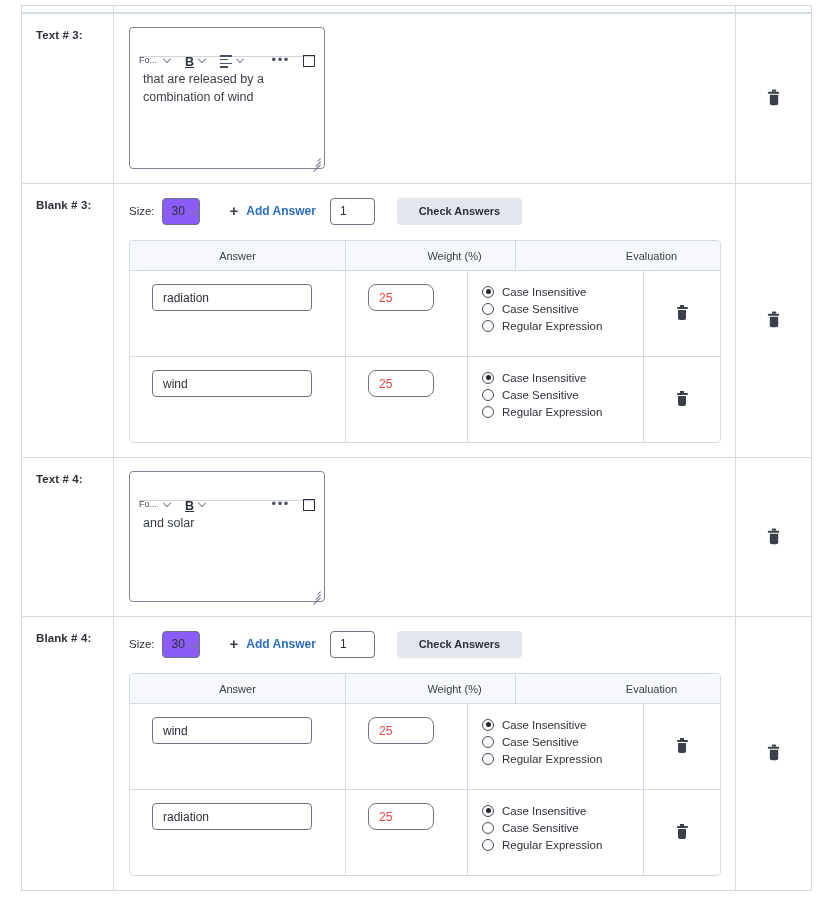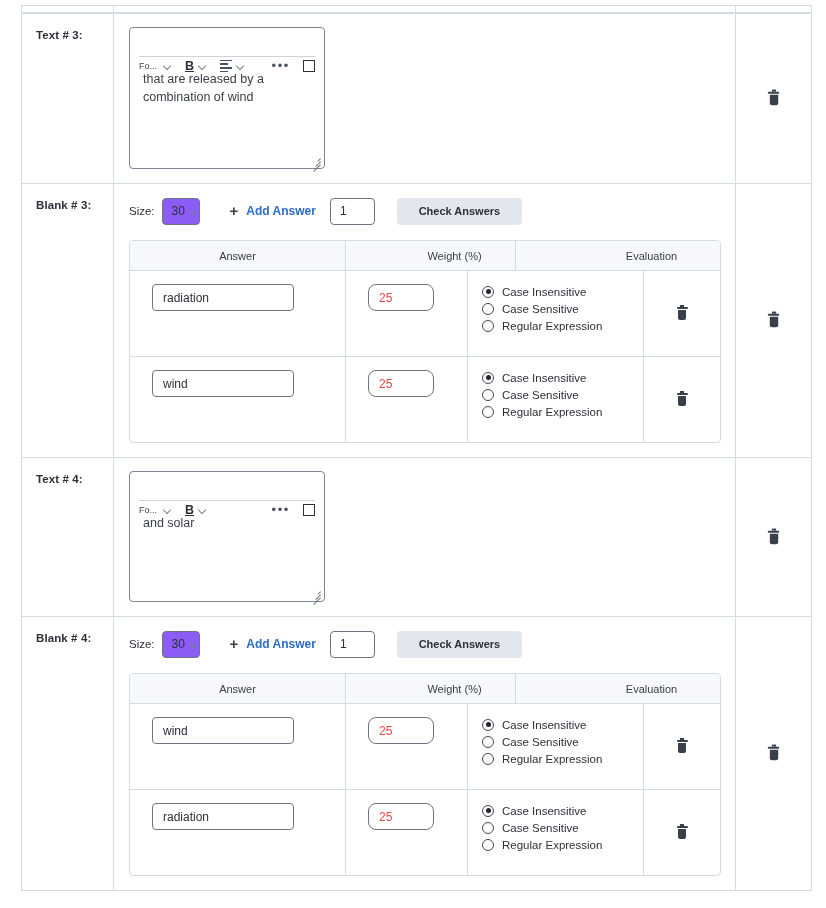--- a/index.html
+++ b/index.html
@@ -65,21 +65,21 @@
     height:28px;
     padding:0 9px;
     gap:0px;
     box-sizing:border-box;
   }
   .ed-rule{
     height:1px;background:#ccd3dc;
     margin:0 9px;
   }
   .tb-item{
-    display:flex;align-items:center;
+    display:flex;align-items:flex-start;
     color:#4a5160;
     cursor:default;
     height:22px;
     margin-top:48px;
   }
   .tb-font{font-size:9px;color:#3f4652;padding-right:2px;}
   .tb-bold{font-weight:bold;font-size:12.5px;text-decoration:underline;color:#2c3038;}
   .chev{
     display:inline-block;width:9px;height:9px;margin-left:4px;position:relative;
   }
@@ -175,21 +175,21 @@
   .acell{box-sizing:border-box;border-right:1px solid #d3dce4;}
   .acell:last-child{border-right:none;}
   .c-answer{width:216px;min-width:216px;}
   .c-weight{width:122px;min-width:122px;}
   .c-eval{width:176px;min-width:176px;}
   .c-remove{width:76px;min-width:76px;}
   .abody .arow{border-top:1px solid #d3dce4;}
   .abody .arow .acell{min-height:85px;}
   .ansinput{
     margin:13px 0 0 22px;
-    width:142px;height:27px;
+    width:160px;height:27px;
     border:1.5px solid #6d7583;border-radius:4px;
     background:#fff;box-sizing:border-box;
     display:flex;align-items:center;padding-left:10px;
     font-size:12px;color:#2c3038;
   }
   .wtinput{
     margin:13px 0 0 22px;
     width:66px;height:27px;
     border:1.5px solid #6d7583;border-radius:8px;
     background:#fff;box-sizing:border-box;

